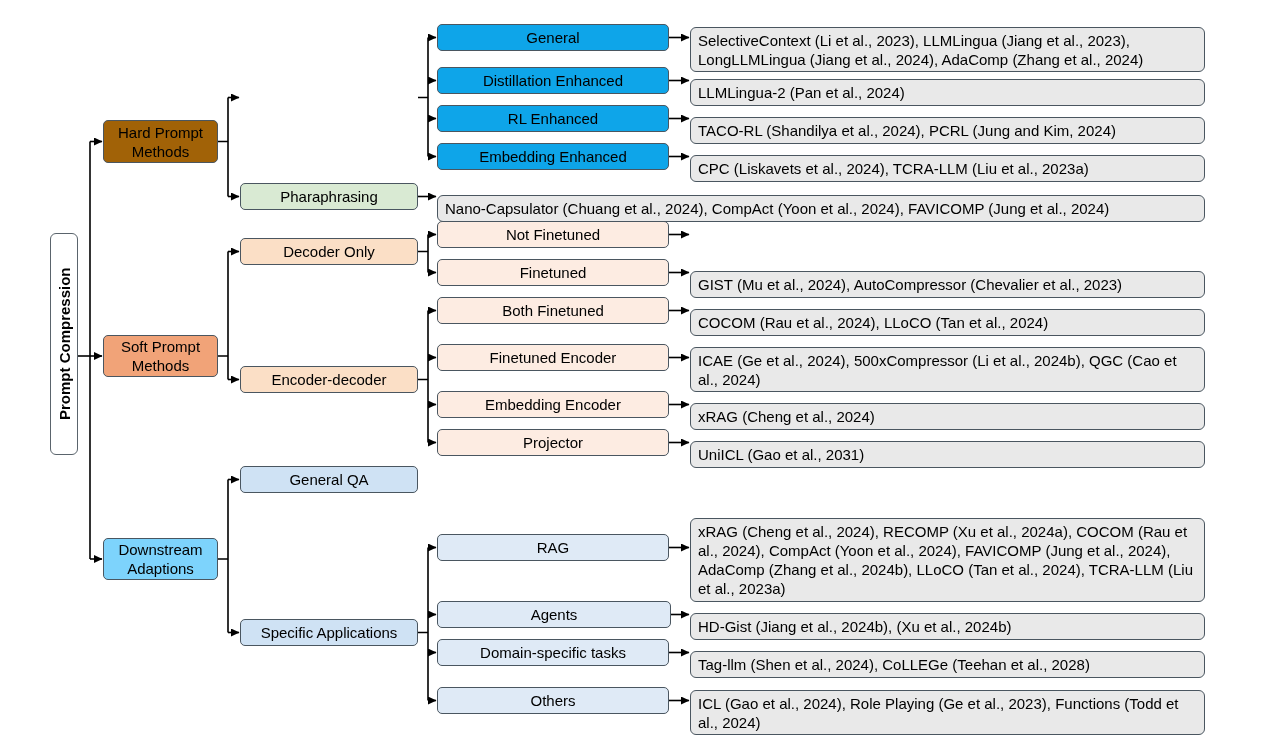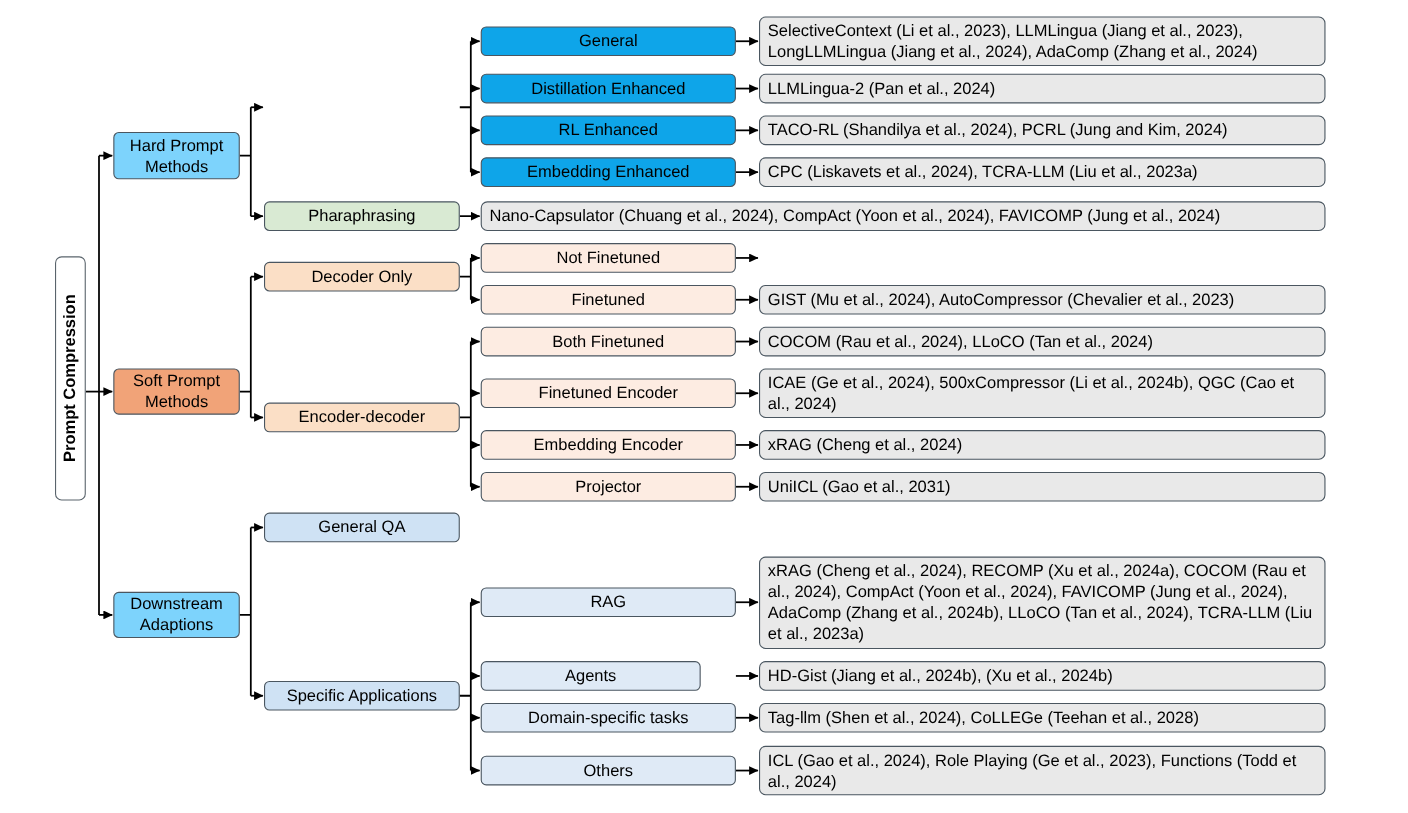--- a/index.html
+++ b/index.html
@@ -10,27 +10,27 @@
   svg.wires{position:absolute;left:0;top:0;width:1280px;height:739px;pointer-events:none;}
   .node{
     position:absolute;box-sizing:border-box;
     border:1.6px solid #4a5660;border-radius:5px;
     display:flex;align-items:center;justify-content:center;
     text-align:center;font-size:15px;line-height:19px;
     padding:1px 4px;
   }
   .cite{
     justify-content:flex-start;text-align:left;
-    padding:3px 7px;background:#e9e9e9;border-radius:6px;
+    padding:3px 7px;background:#e9e9e9;border-radius:6px;margin-top:12px;
   }
   .root{
     writing-mode:vertical-rl;transform:rotate(180deg);
     font-weight:bold;background:#ffffff;border-color:#5a646c;border-radius:6px;
   }
-  .c-green1{background:#7dd3fc}
+  .c-green1{background:#a16207}
   .c-green2{background:#d9ead3}
   .c-green3{background:#0ea5e9}
   .c-orange1{background:#f1a378}
   .c-peach2{background:#fbdfc6}
   .c-pink3{background:#fdece2}
   .c-blue1{background:#7dd3fc}
   .c-blue2{background:#cfe2f4}
   .c-blue3{background:#dfeaf6}
 </style>
 </head>
@@ -122,21 +122,21 @@
   <div class="node c-green3" style="left:437px;top:143px;width:232px;height:27px">Embedding Enhanced</div>
 
   <div class="node c-pink3" style="left:437px;top:221px;width:232px;height:27px">Not Finetuned</div>
   <div class="node c-pink3" style="left:437px;top:259px;width:232px;height:27px">Finetuned</div>
   <div class="node c-pink3" style="left:437px;top:297px;width:232px;height:27px">Both Finetuned</div>
   <div class="node c-pink3" style="left:437px;top:344px;width:232px;height:27px">Finetuned Encoder</div>
   <div class="node c-pink3" style="left:437px;top:429px;width:232px;height:27px">Projector</div>
   <div class="node c-pink3" style="left:437px;top:391px;width:232px;height:27px">Embedding Encoder</div>
 
   <div class="node c-blue3" style="left:437px;top:534px;width:232px;height:27px">RAG</div>
-  <div class="node c-blue3" style="left:437px;top:601px;width:200px;height:27px">Agents</div>
+  <div class="node c-blue3" style="left:437px;top:601px;width:234px;height:27px">Agents</div>
   <div class="node c-blue3" style="left:437px;top:639px;width:232px;height:27px">Domain-specific tasks</div>
   <div class="node c-blue3" style="left:437px;top:687px;width:232px;height:27px">Others</div>
 
   <div class="node cite" style="left:690px;top:15px;width:515px;height:45px">SelectiveContext (Li et al., 2023), LLMLingua (Jiang et al., 2023), LongLLMLingua (Jiang et al., 2024), AdaComp (Zhang et al., 2024)</div>
   <div class="node cite" style="left:690px;top:67px;width:515px;height:27px">LLMLingua-2 (Pan et al., 2024)</div>
   <div class="node cite" style="left:690px;top:105px;width:515px;height:27px">TACO-RL (Shandilya et al., 2024), PCRL (Jung and Kim, 2024)</div>
   <div class="node cite" style="left:690px;top:143px;width:515px;height:27px">CPC (Liskavets et al., 2024), TCRA-LLM (Liu et al., 2023a)</div>
   <div class="node cite" style="left:437px;top:183px;width:768px;height:27px">Nano-Capsulator (Chuang et al., 2024), CompAct (Yoon et al., 2024), FAVICOMP (Jung et al., 2024)</div>
   <div class="node cite" style="left:690px;top:259px;width:515px;height:27px">GIST (Mu et al., 2024), AutoCompressor (Chevalier et al., 2023)</div>
   <div class="node cite" style="left:690px;top:297px;width:515px;height:27px">COCOM (Rau et al., 2024), LLoCO (Tan et al., 2024)</div>

